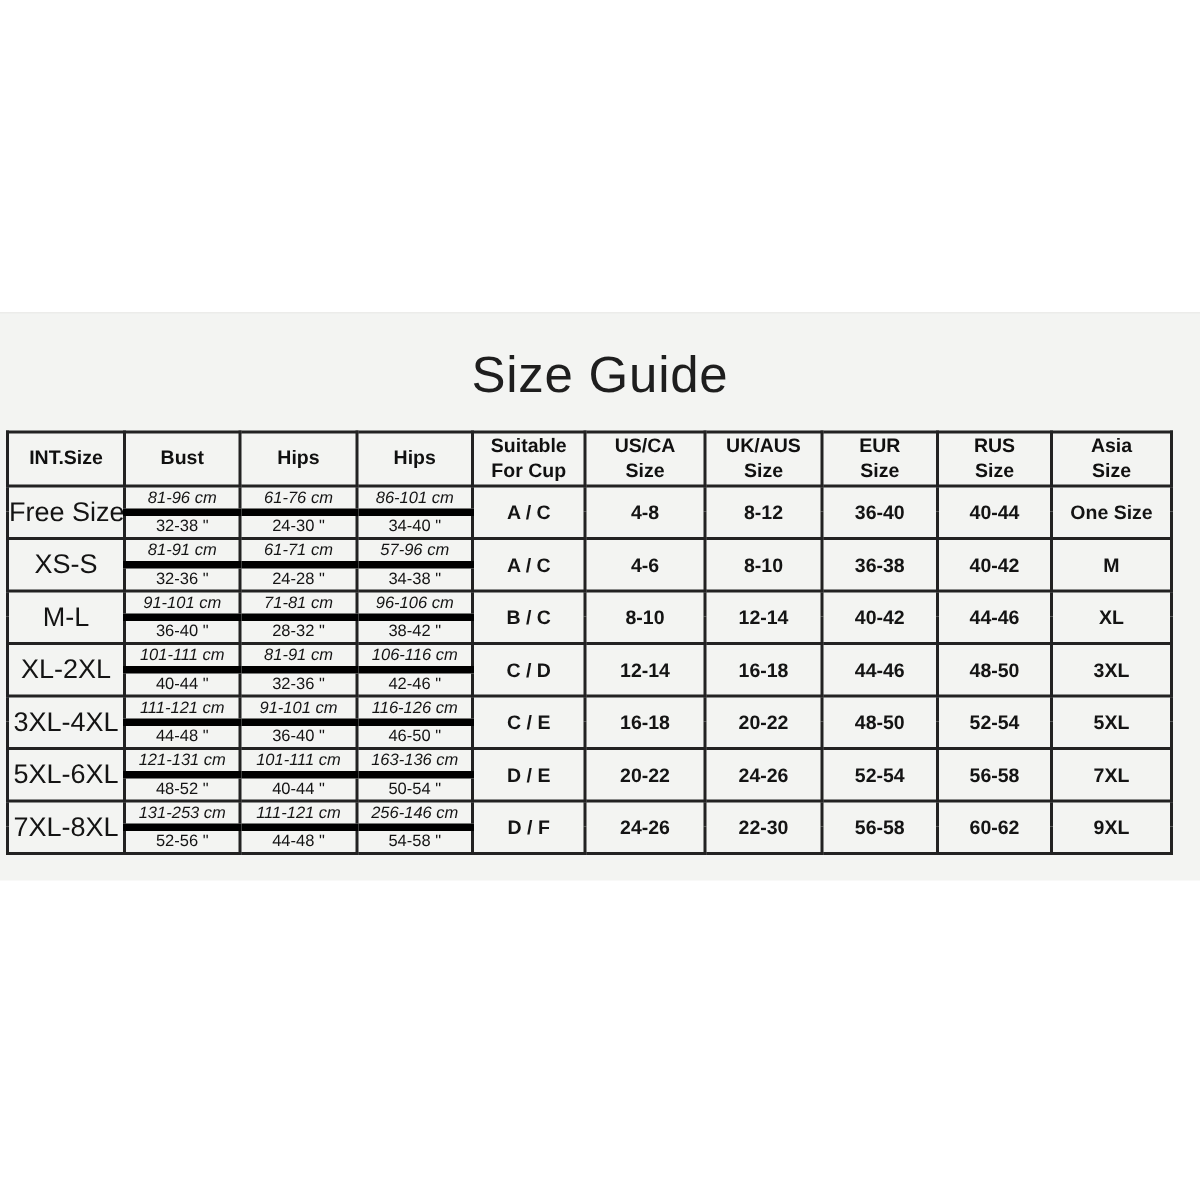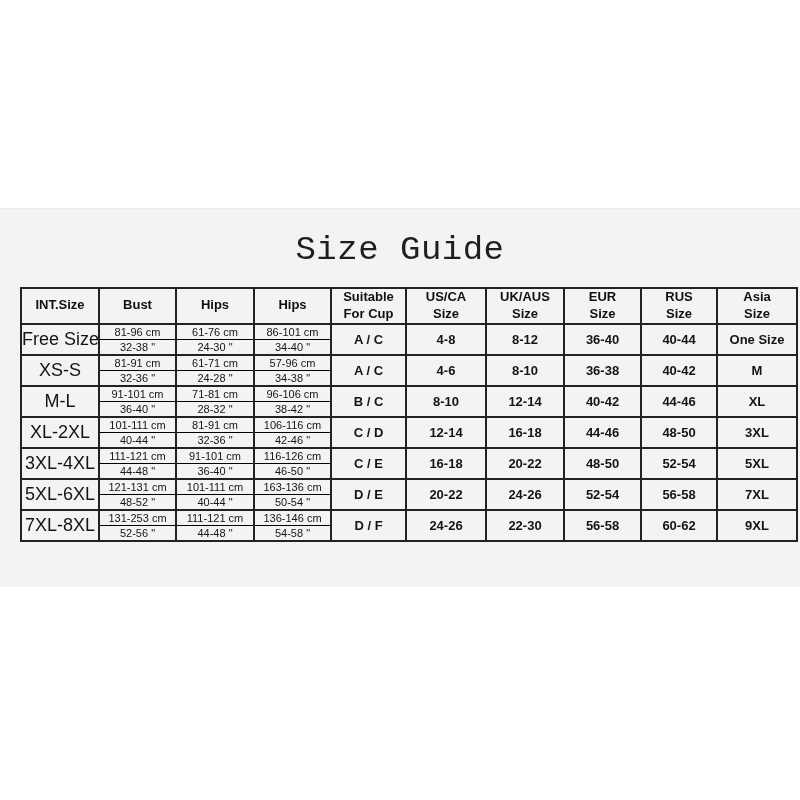--- a/index.html
+++ b/index.html
@@ -10,41 +10,41 @@
     color:#141414;
   }
   .panel{
     position:absolute;left:0;top:208px;width:800px;height:378px;
     background:#f3f4f2;
     border-top:1px solid #ececea;
   }
   .title{
     position:absolute;left:0;top:22px;width:100%;
     margin:0;text-align:center;
-    font-family:Liberation Mono, monospace;
+    font-family:Liberation Sans, sans-serif;
     font-weight:400;font-size:34px;color:#1e1e1e;
     letter-spacing:0.5px;
   }
   table.size-table{
-    position:absolute;left:20px;top:78px;width:776px;
+    position:absolute;left:4px;top:78px;width:776px;
     border-collapse:collapse;table-layout:fixed;
     background:#f3f4f2;
   }
   .size-table th,.size-table td{
     border:2px solid #222222;
     text-align:center;vertical-align:middle;
     padding:0;overflow:hidden;white-space:nowrap;
   }
   .size-table th{
     font-size:13px;font-weight:700;height:32px;line-height:1.3;color:#101010;
   }
   td.label{font-size:18px;font-weight:400;}
   td.val{font-size:13px;font-weight:700;}
   td.cm,td.in{font-size:11px;font-weight:400;height:14px;line-height:14px;}
-  td.cm{border-bottom:1px solid #000000;}
+  td.cm{border-bottom:5px solid #000000;font-style:italic;}
   td.in{border-top:1px solid #5a5a5a;}
   col.c0{width:78px}col.c1{width:77px}col.c2{width:78px}col.c3{width:77px}
   col.c4{width:75px}col.c5{width:80px}col.c6{width:78px}col.c7{width:77px}
   col.c8{width:76px}col.c9{width:80px}
 </style>
 </head>
 <body>
 
 <div class="panel">
   <h1 class="title">Size Guide</h1>
@@ -175,21 +175,21 @@
         </tr>
         <tr>
           <td class="in">48-52 "</td>
           <td class="in">40-44 "</td>
           <td class="in">50-54 "</td>
         </tr>
         <tr>
           <td class="label" rowspan="2">7XL-8XL</td>
           <td class="cm">131-253 cm</td>
           <td class="cm">111-121 cm</td>
-          <td class="cm">136-146 cm</td>
+          <td class="cm">256-146 cm</td>
           <td class="val" rowspan="2">D / F</td>
           <td class="val" rowspan="2">24-26</td>
           <td class="val" rowspan="2">22-30</td>
           <td class="val" rowspan="2">56-58</td>
           <td class="val" rowspan="2">60-62</td>
           <td class="val" rowspan="2">9XL</td>
         </tr>
         <tr>
           <td class="in">52-56 "</td>
           <td class="in">44-48 "</td>

